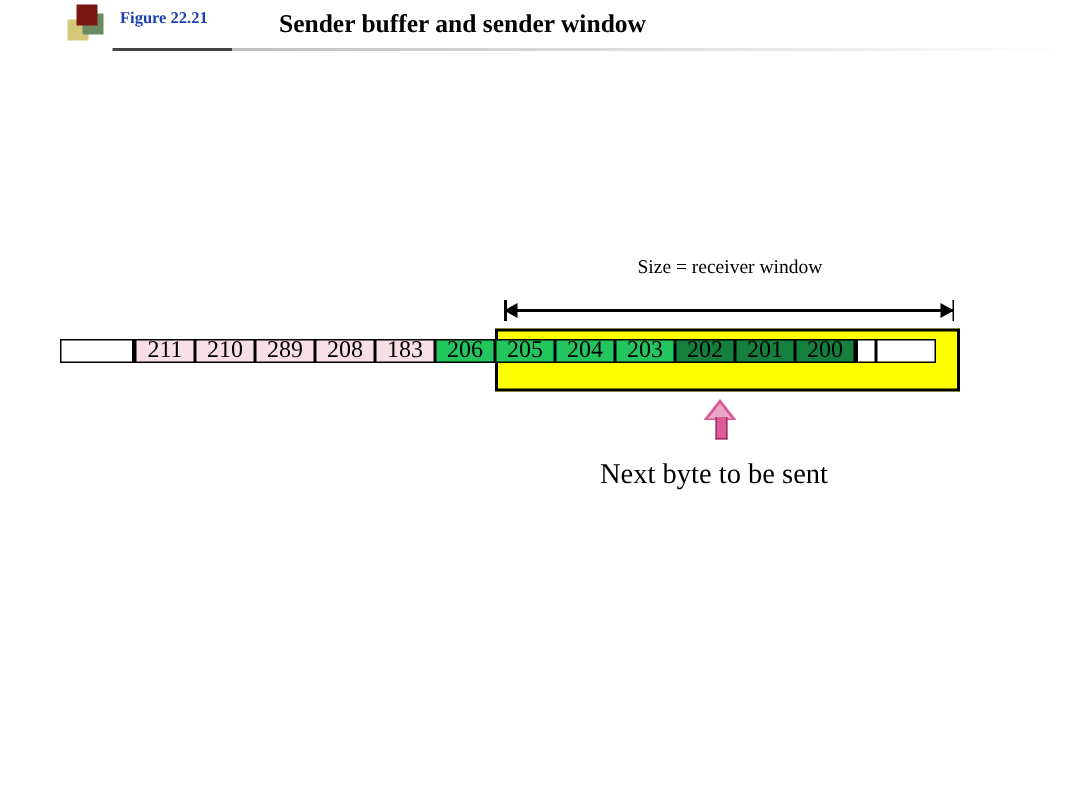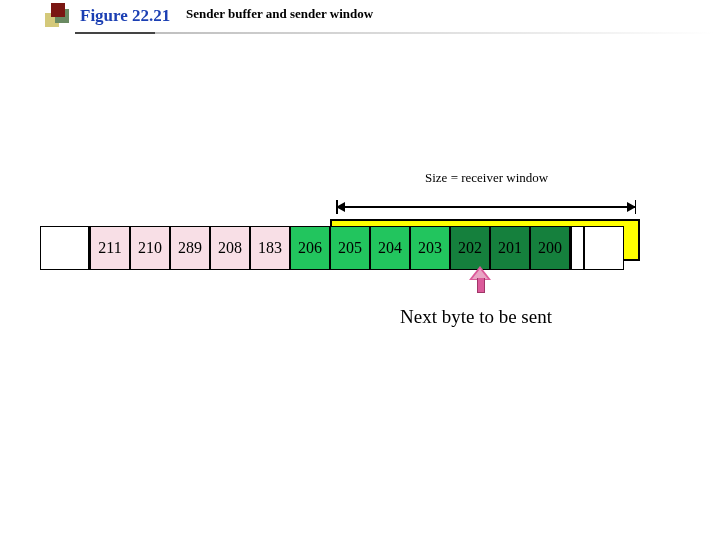--- a/index.html
+++ b/index.html
@@ -5,37 +5,37 @@
   html,body{margin:0;padding:0;width:720px;height:540px;background:#fff;font-family:"Times New Roman",serif;overflow:hidden}
   .slide{position:relative;width:720px;height:540px}
   
   .hdr-line{position:absolute;left:75px;right:0;top:32px;height:2px;
     background:linear-gradient(to right,#444 0,#444 80px,#bfbfbf 80px,rgba(191,191,191,0) 640px)}
   .bullet{position:absolute;left:45px;top:3px;width:24px;height:24px}
   .bullet .sq{position:absolute;width:14px;height:14px}
   .bullet .a{background:#d4c97a;left:0;top:10px}
   .bullet .b{background:#6a8a62;left:10px;top:6px}
   .bullet .c{background:#7a1612;left:6px;top:0}
-  .fig-no{position:absolute;left:80px;top:6px;color:#1b3fb3;font-weight:bold;font-size:17px}
-  .fig-title{position:absolute;left:186px;top:6px;color:#000;font-weight:bold;font-size:13px}
+  .fig-no{position:absolute;left:80px;top:6px;color:#1b3fb3;font-weight:bold;font-size:11px}
+  .fig-title{position:absolute;left:186px;top:6px;color:#000;font-weight:bold;font-size:17px}
   
   .diag{position:absolute;left:40px;top:170px;width:640px}
   
   .size-label{position:absolute;left:385px;top:0;font-size:13px;color:#000}
   .bracket{position:absolute;left:296px;top:30px;width:300px;height:14px}
   .bracket .bar{position:absolute;left:0;right:0;top:6px;height:1.5px;background:#000}
   .bracket .tickL{position:absolute;left:0;top:0;width:1.5px;height:14px;background:#000}
   .bracket .tickR{position:absolute;right:0;top:0;width:1.5px;height:14px;background:#000}
   .bracket .arrL{position:absolute;left:0;top:1.5px;width:0;height:0;border-top:5px solid transparent;border-bottom:5px solid transparent;border-right:9px solid #000}
   .bracket .arrR{position:absolute;right:0;top:1.5px;width:0;height:0;border-top:5px solid transparent;border-bottom:5px solid transparent;border-left:9px solid #000}
   
   .window-box{position:absolute;left:290px;top:49px;width:310px;height:42px;background:#ffff00;border:2.5px solid #000;box-sizing:border-box}
   
   .row{position:absolute;left:0;top:56px;height:28px;display:flex}
-  .cell{box-sizing:border-box;height:44px;border:1px solid #000;font-size:16px;display:flex;align-items:center;justify-content:center}
+  .cell{box-sizing:border-box;height:16px;border:1px solid #000;font-size:16px;display:flex;align-items:center;justify-content:center}
   .lead{width:50px;background:#fff;border-right:2px solid #000}
   .pink{width:40px;background:#f8dfe6}
   .ylw{width:40px;background:#22c55e}
   .grn{width:40px;background:#15803d}
   .trail-gap{width:14px;background:#fff;border-left:2px solid #000}
   .trail{width:40px;background:#fff}
   
   .up-arrow{position:absolute;left:432px;top:96px;width:16px;height:26px}
   .up-arrow .head{position:absolute;left:-3px;top:0;width:0;height:0;border-left:11px solid transparent;border-right:11px solid transparent;border-bottom:14px solid #db5a9a}
   .up-arrow .head2{position:absolute;left:0;top:3px;width:0;height:0;border-left:8px solid transparent;border-right:8px solid transparent;border-bottom:10px solid #e9a5c4}

